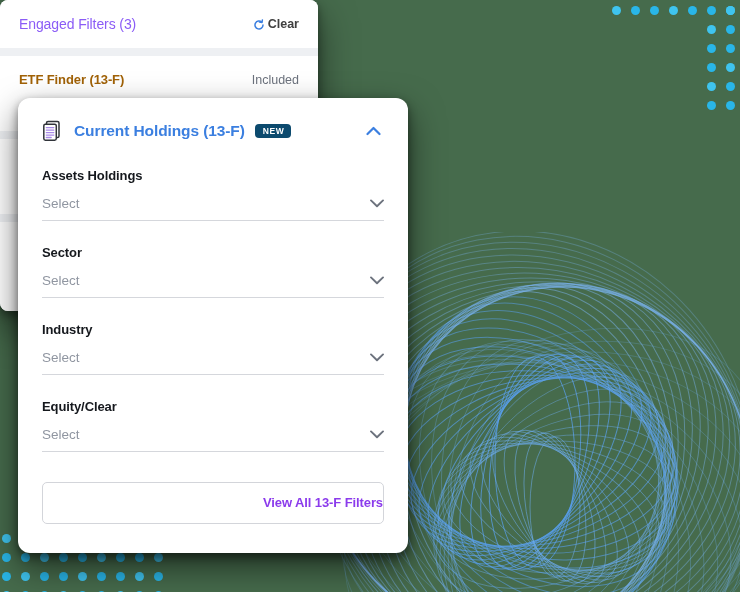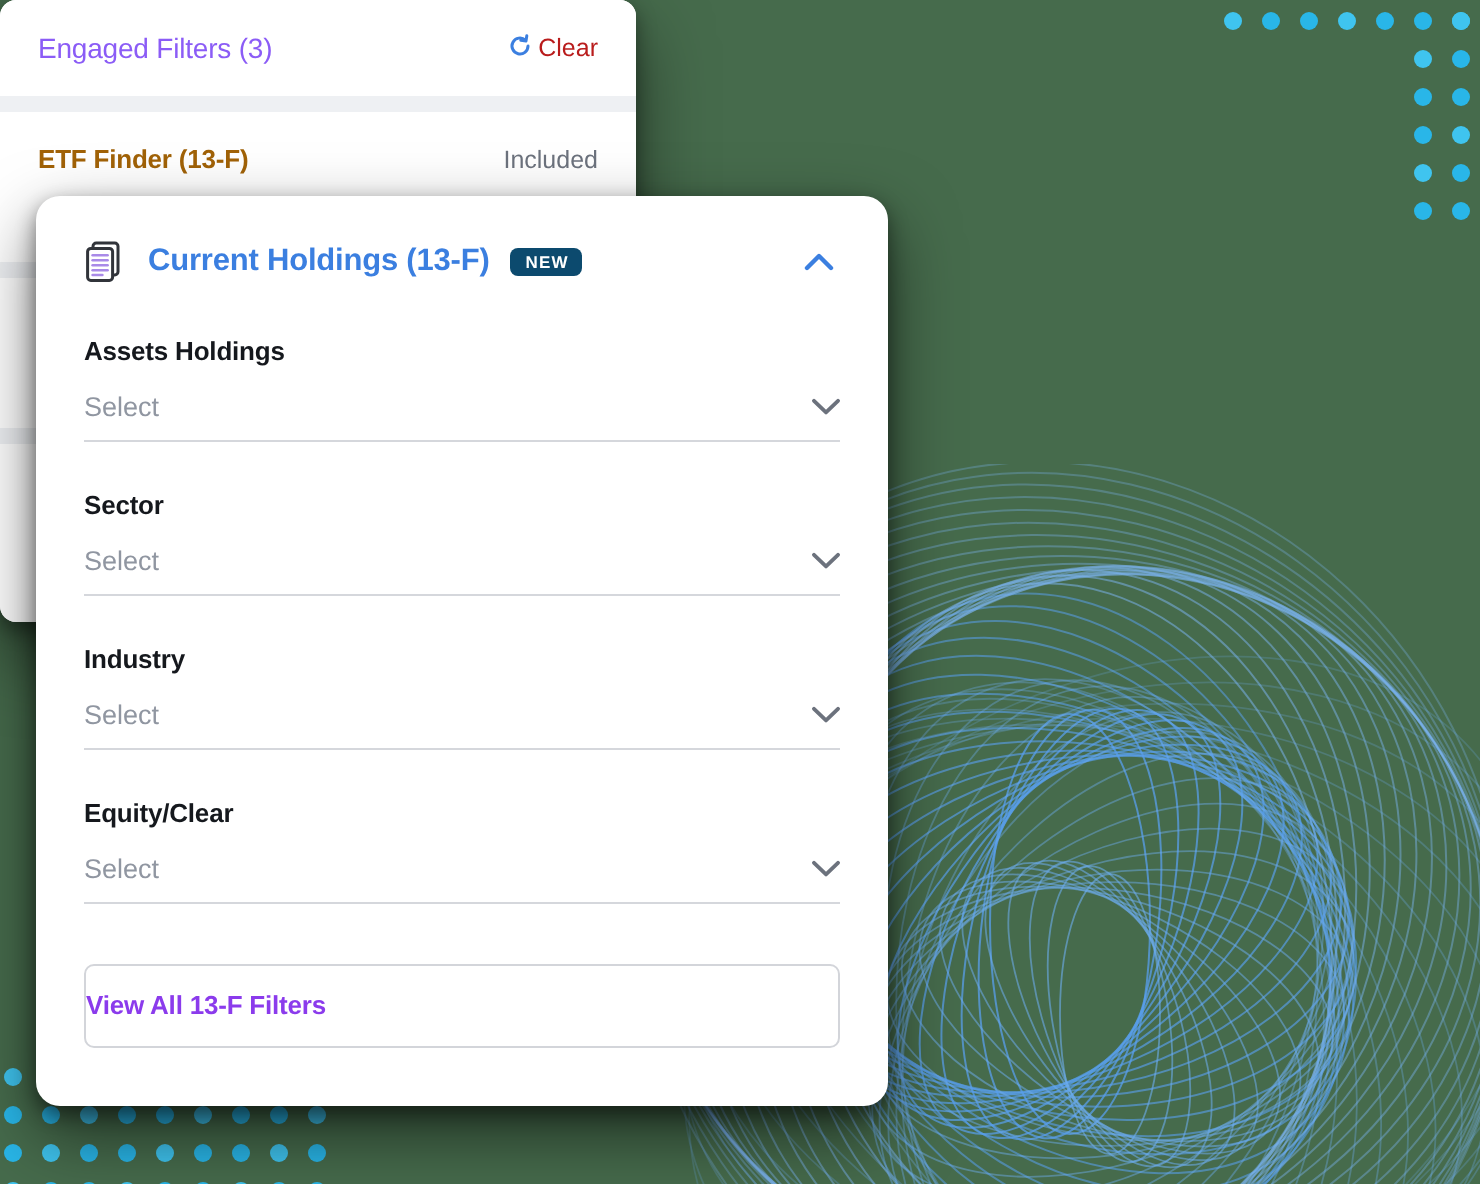--- a/index.html
+++ b/index.html
@@ -53,21 +53,21 @@
     position: absolute;
     background: #ffffff;
     border-radius: 12px;
     box-shadow: 0 14px 34px rgba(0,0,0,.55), 0 4px 10px rgba(0,0,0,.45);
   }
 
   
   #left-panel {
     left: 18px;
     top: 98px;
-    width: 426px;
+    width: 390px;
     height: 455px;
     padding: 0;
     overflow: hidden;
   }
   .lp-inner { padding: 22px 24px 0 24px; }
 
   .lp-header {
     display: flex;
     align-items: center;
     gap: 10px;
@@ -133,21 +133,21 @@
     flex: 0 0 auto;
   }
 
   .lp-footer {
     padding: 6px 24px 0 24px;
   }
   .view-all-btn {
     display: block;
     width: 100%;
     box-sizing: border-box;
-    text-align: left;
+    text-align: right;
     background: #ffffff;
     border: 1px solid #d3d5da;
     border-radius: 5px;
     padding: 12px 0 13px 0;
     font-size: 13px;
     font-weight: bold;
     color: #8b3bec;
     cursor: pointer;
     letter-spacing: -.1px;
     font-family: "Liberation Sans", sans-serif;
@@ -173,25 +173,25 @@
   }
   .rp-title {
     font-size: 14px;
     font-weight: normal;
     color: #8b5cf6;
     letter-spacing: -.1px;
   }
   .rp-clear {
     margin-left: auto;
     display: flex;
-    align-items: flex-start;
+    align-items: flex-end;
     gap: 3px;
-    color: #b91c1c;
+    color: #404040;
     font-size: 12.5px;
-    font-weight: normal;
+    font-weight: bold;
     cursor: pointer;
   }
   .rp-gap { height: 8px; background: #eef0f3; }
 
   .filter-title-row {
     display: flex;
     align-items: baseline;
     margin-bottom: 14px;
   }
   .filter-name {

